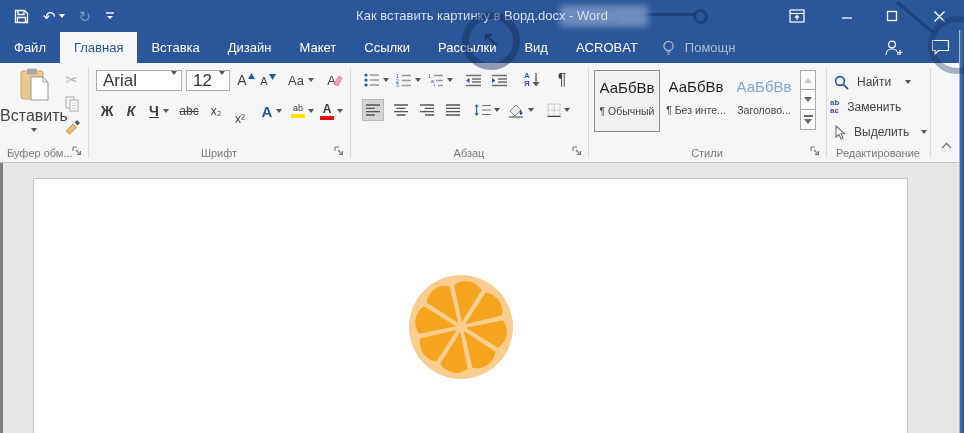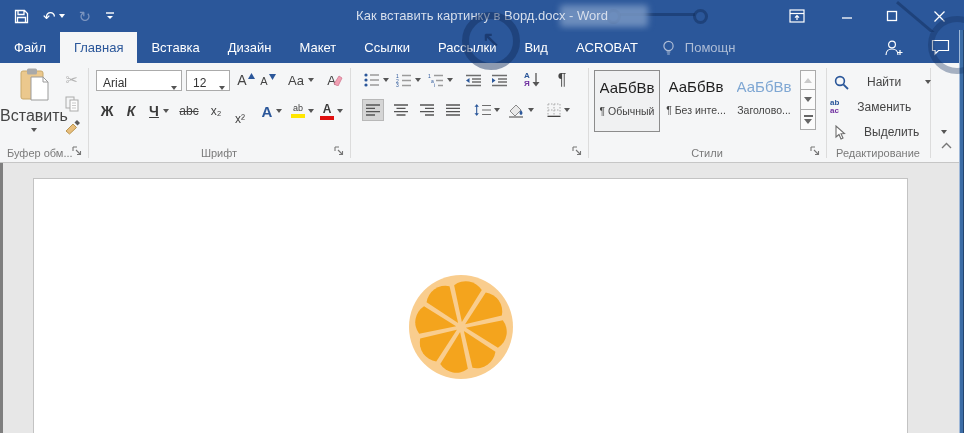--- a/index.html
+++ b/index.html
@@ -26,37 +26,37 @@
   .tab.active{background:#F5F6F7;color:#2B579A;}
   .tellme{display:flex;align-items:center;gap:10px;color:#AEBDD6;padding:0 10px;}
   .tabrow-right{position:absolute;right:14px;top:32px;height:31px;display:flex;align-items:center;gap:28px;color:#fff;}
   
   .ribbon{position:absolute;left:0;top:63px;right:0;height:100px;background:#F5F6F7;border-bottom:1px solid #C6C6C6;box-sizing:border-box;}
   .vdiv{position:absolute;top:5px;bottom:4px;width:1px;background:#DCDCDC;}
   .grplabel{position:absolute;bottom:3px;font-size:11px;color:#7A7A7A;white-space:nowrap;}
   .launcher{position:absolute;bottom:4px;width:12px;height:12px;}
   .tbtn{position:absolute;display:flex;align-items:center;justify-content:center;color:#444;}
   .caret-d{width:0;height:0;border-left:3px solid transparent;border-right:3px solid transparent;border-top:4px solid #555;display:inline-block;}
-  .combo{position:absolute;height:21px;background:#fff;border:1px solid #ABABAB;box-sizing:border-box;font-size:12px;color:#333;display:flex;align-items:flex-end;padding-left:6px;}
+  .combo{position:absolute;height:21px;background:#fff;border:1px solid #ABABAB;box-sizing:border-box;font-size:17px;color:#333;display:flex;align-items:flex-start;padding-left:6px;}
   .combo .cx{margin-left:auto;width:15px;display:flex;justify-content:center;}
   .bigbtn{position:absolute;left:6px;top:5px;width:56px;height:76px;display:flex;flex-direction:column;align-items:center;justify-content:flex-start;}
   .bigbtn .lbl{font-size:16px;color:#444;margin-top:3px;}
   .letterbtn{font-size:14px;color:#3b3b3b;}
   .stylecard{position:absolute;top:7px;width:66px;height:62px;box-sizing:border-box;display:flex;flex-direction:column;align-items:center;background:#F5F6F7;}
   .stylecard .sample{font-size:15px;color:#1f1f1f;margin-top:8px;white-space:nowrap;overflow:hidden;max-width:64px;}
   .stylecard .slabel{font-size:10.5px;color:#444;margin-top:9px;white-space:nowrap;overflow:hidden;max-width:62px;}
   .stylecard.sel{border:1px solid #8C8C8C;background:#F0F1F2;}
   .stylecard.heading .sample{color:#7FA7D3;}
   .spincol{position:absolute;left:800px;top:7px;width:16px;}
   .spinbtn{width:16px;height:20px;border:1px solid #ABABAB;border-top-width:0;background:#FBFBFB;box-sizing:border-box;display:flex;align-items:center;justify-content:center;}
   .spinbtn:first-child{border-top-width:1px;}
   .tri-u{width:0;height:0;border-left:4px solid transparent;border-right:4px solid transparent;border-bottom:5px solid #C9C9C9;}
   .tri-dn{width:0;height:0;border-left:4px solid transparent;border-right:4px solid transparent;border-top:5px solid #666;}
   .morebar{width:9px;height:2px;background:#666;margin-bottom:2px;}
-  .edrow{position:absolute;left:834px;height:22px;display:flex;align-items:center;gap:18px;font-size:12px;color:#444;white-space:nowrap;}
+  .edrow{position:absolute;left:834px;height:22px;display:flex;align-items:center;gap:8px;font-size:12px;color:#444;white-space:nowrap;}
   
   .docarea{position:absolute;left:0;top:163px;right:0;bottom:0;background:#E7E7E7;}
   .page{position:absolute;left:33px;top:15px;width:875px;height:280px;background:#fff;border:1px solid #C3C3C3;box-sizing:border-box;}
   .leftedge{position:absolute;left:0;top:163px;bottom:0;width:3px;background:#7F7F7F;}
   .rightedge{position:absolute;right:0;top:30px;bottom:0;width:5px;background:linear-gradient(to right,#9FB8D8 0 1px,#3C6DA6 1px 4px,#23456F 4px 5px);}
   .orange{position:absolute;left:374px;top:95px;width:106px;height:106px;}
   svg{display:block;}
 </style>
 </head>
 <body>
@@ -394,20 +394,21 @@
         </svg>
       <span class="caret-d"></span>
     </div>
     <div class="tbtn" style="left:544px;top:36px;width:28px;height:22px;gap:3px;">
       <svg width="14" height="14" viewBox="0 0 14 14">
           <path d="M1 1 h12 M1 1 v12 M13 1 v12 M7 1 v12 M1 7 h12" stroke="#A9A9A9" stroke-width="1" stroke-dasharray="1.5 1.5"></path>
           <path d="M0.5 13.5 h13" stroke="#444" stroke-width="1.6"></path>
         </svg>
       <span class="caret-d"></span>
     </div>
+    <div class="grplabel" style="left:350px;width:238px;text-align:center;">Абзац</div>
     <div class="launcher" style="left:572px;">
       <svg width="11" height="11" viewBox="0 0 11 11">
           <path d="M1 1 h4 M1 1 v4 M4 4 l4 4 M8.5 5 v3.5 H5" fill="none" stroke="#777" stroke-width="1.1"></path>
         </svg>
     </div>
 
     <div class="stylecard sel" style="left:594px;">
       <span class="sample">АаБбВв</span>
       <span class="slabel">¶ Обычный</span>
     </div>

